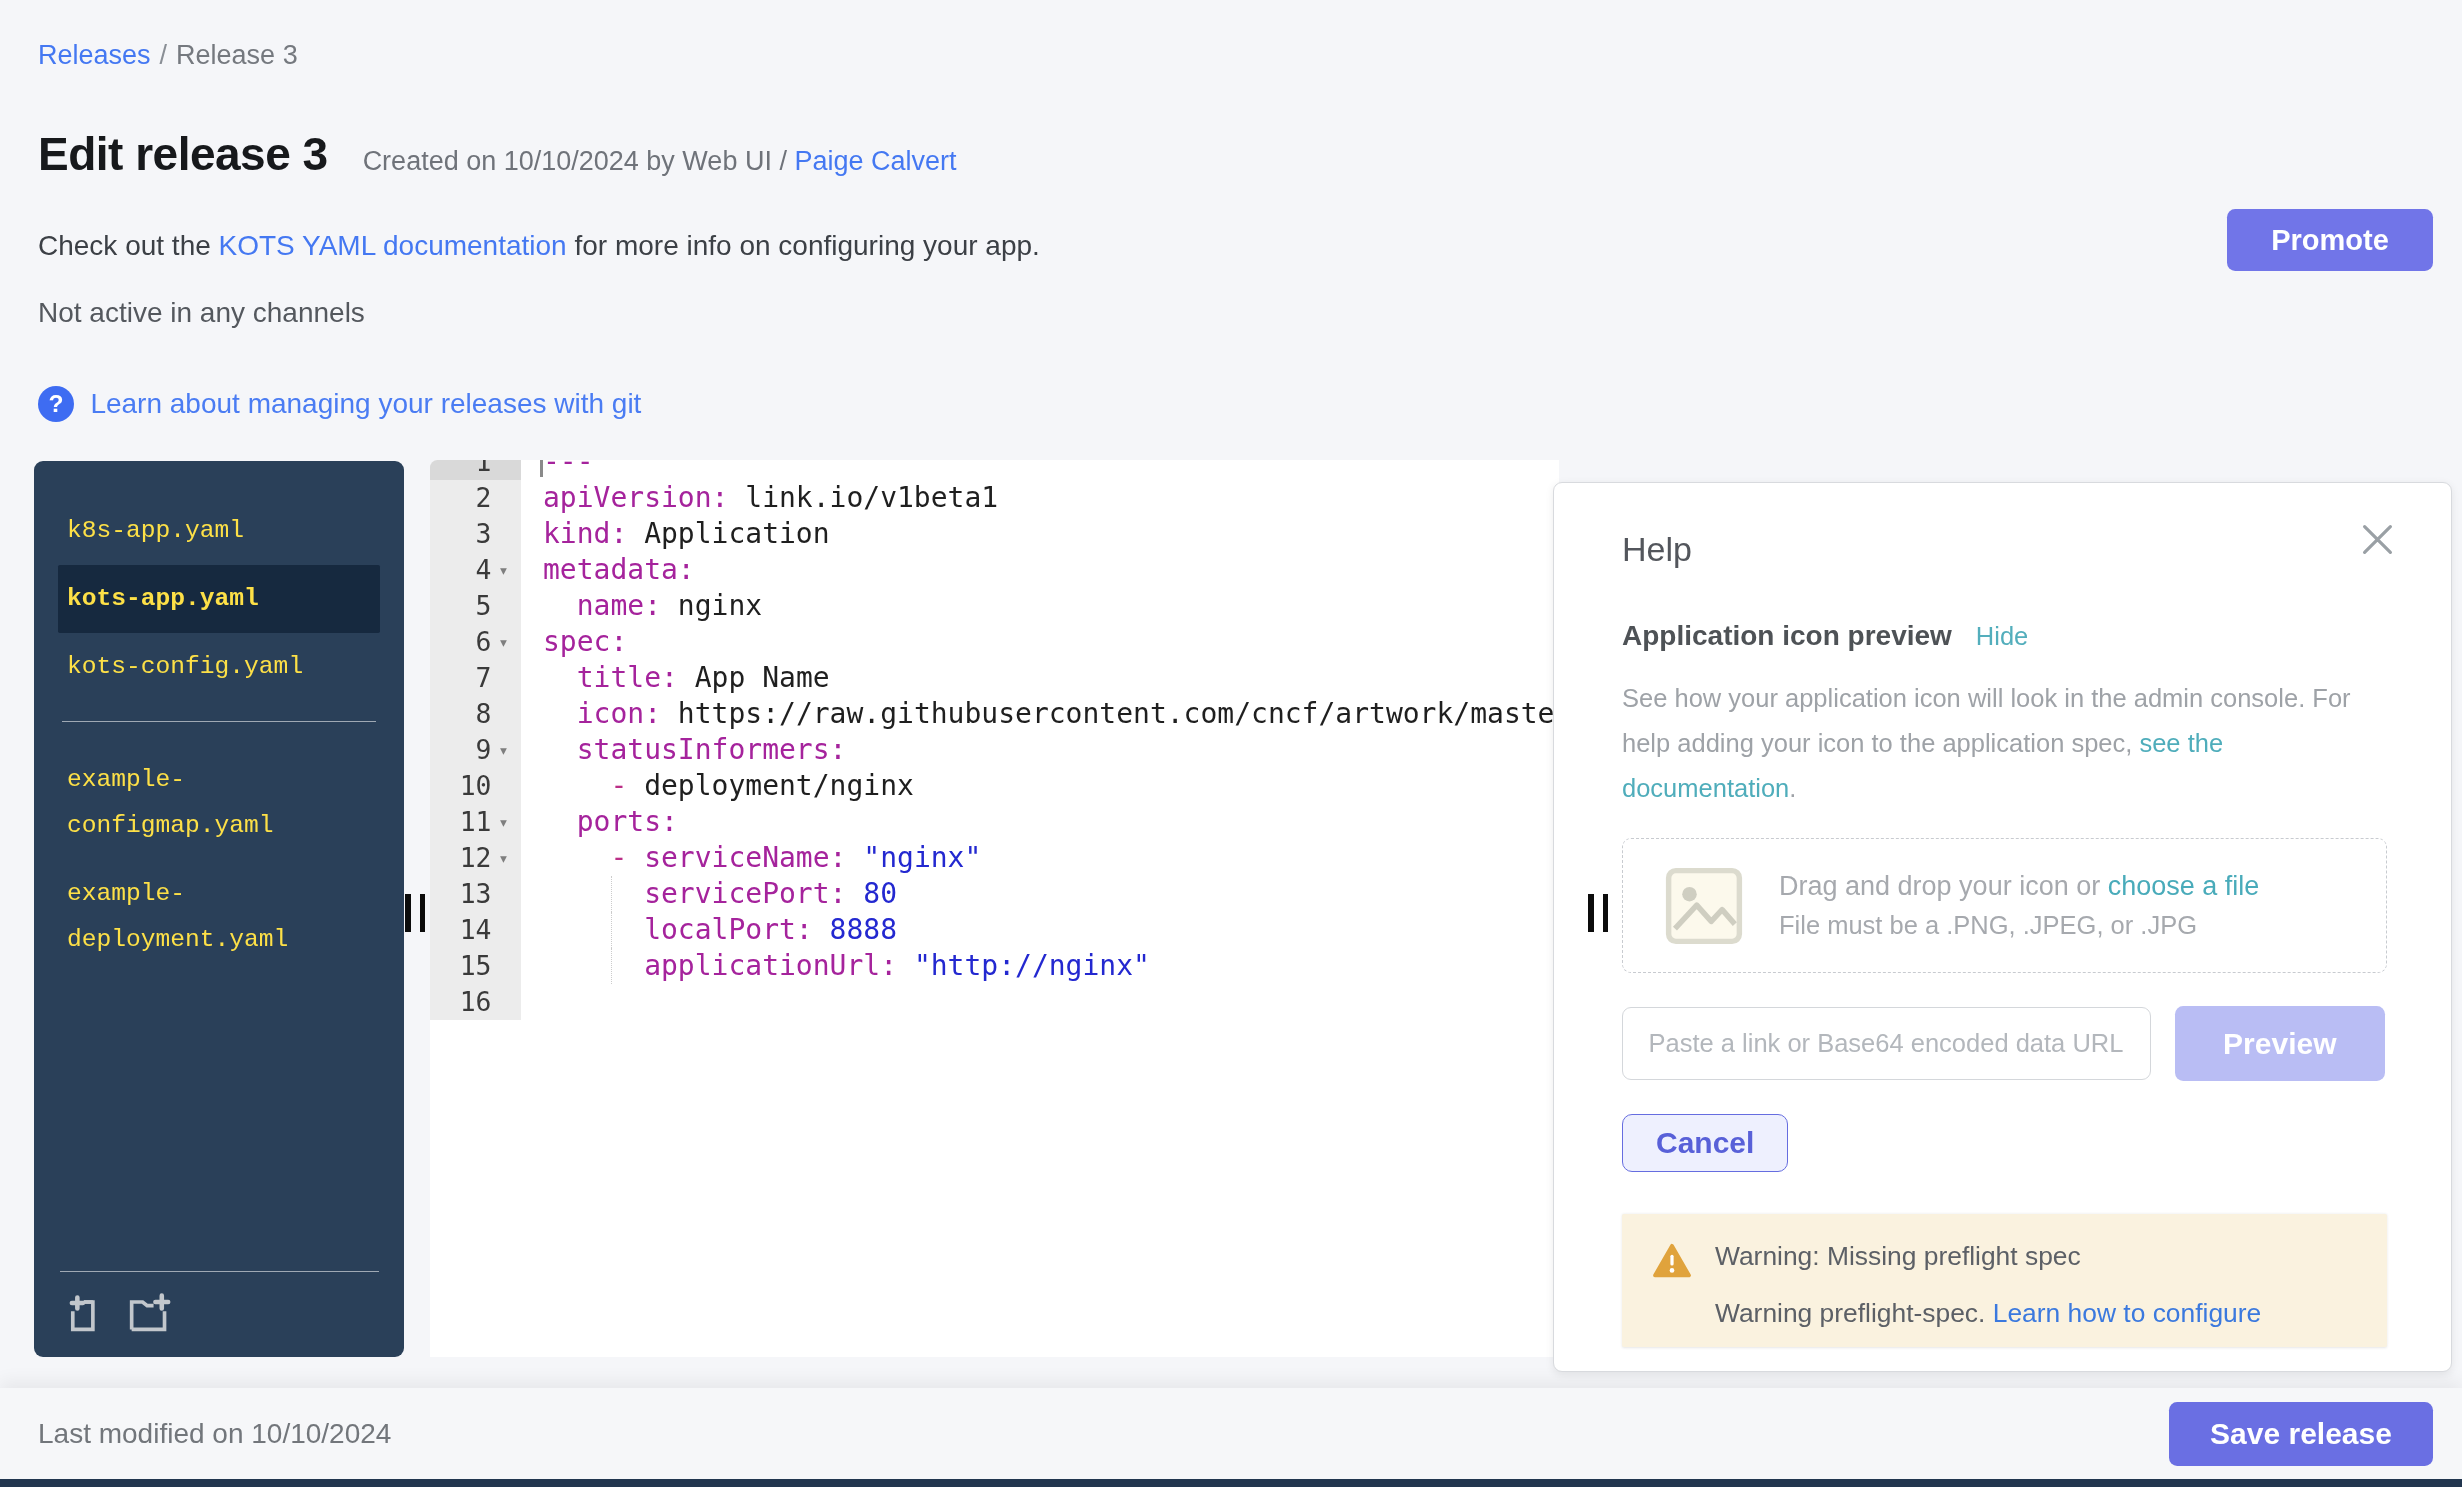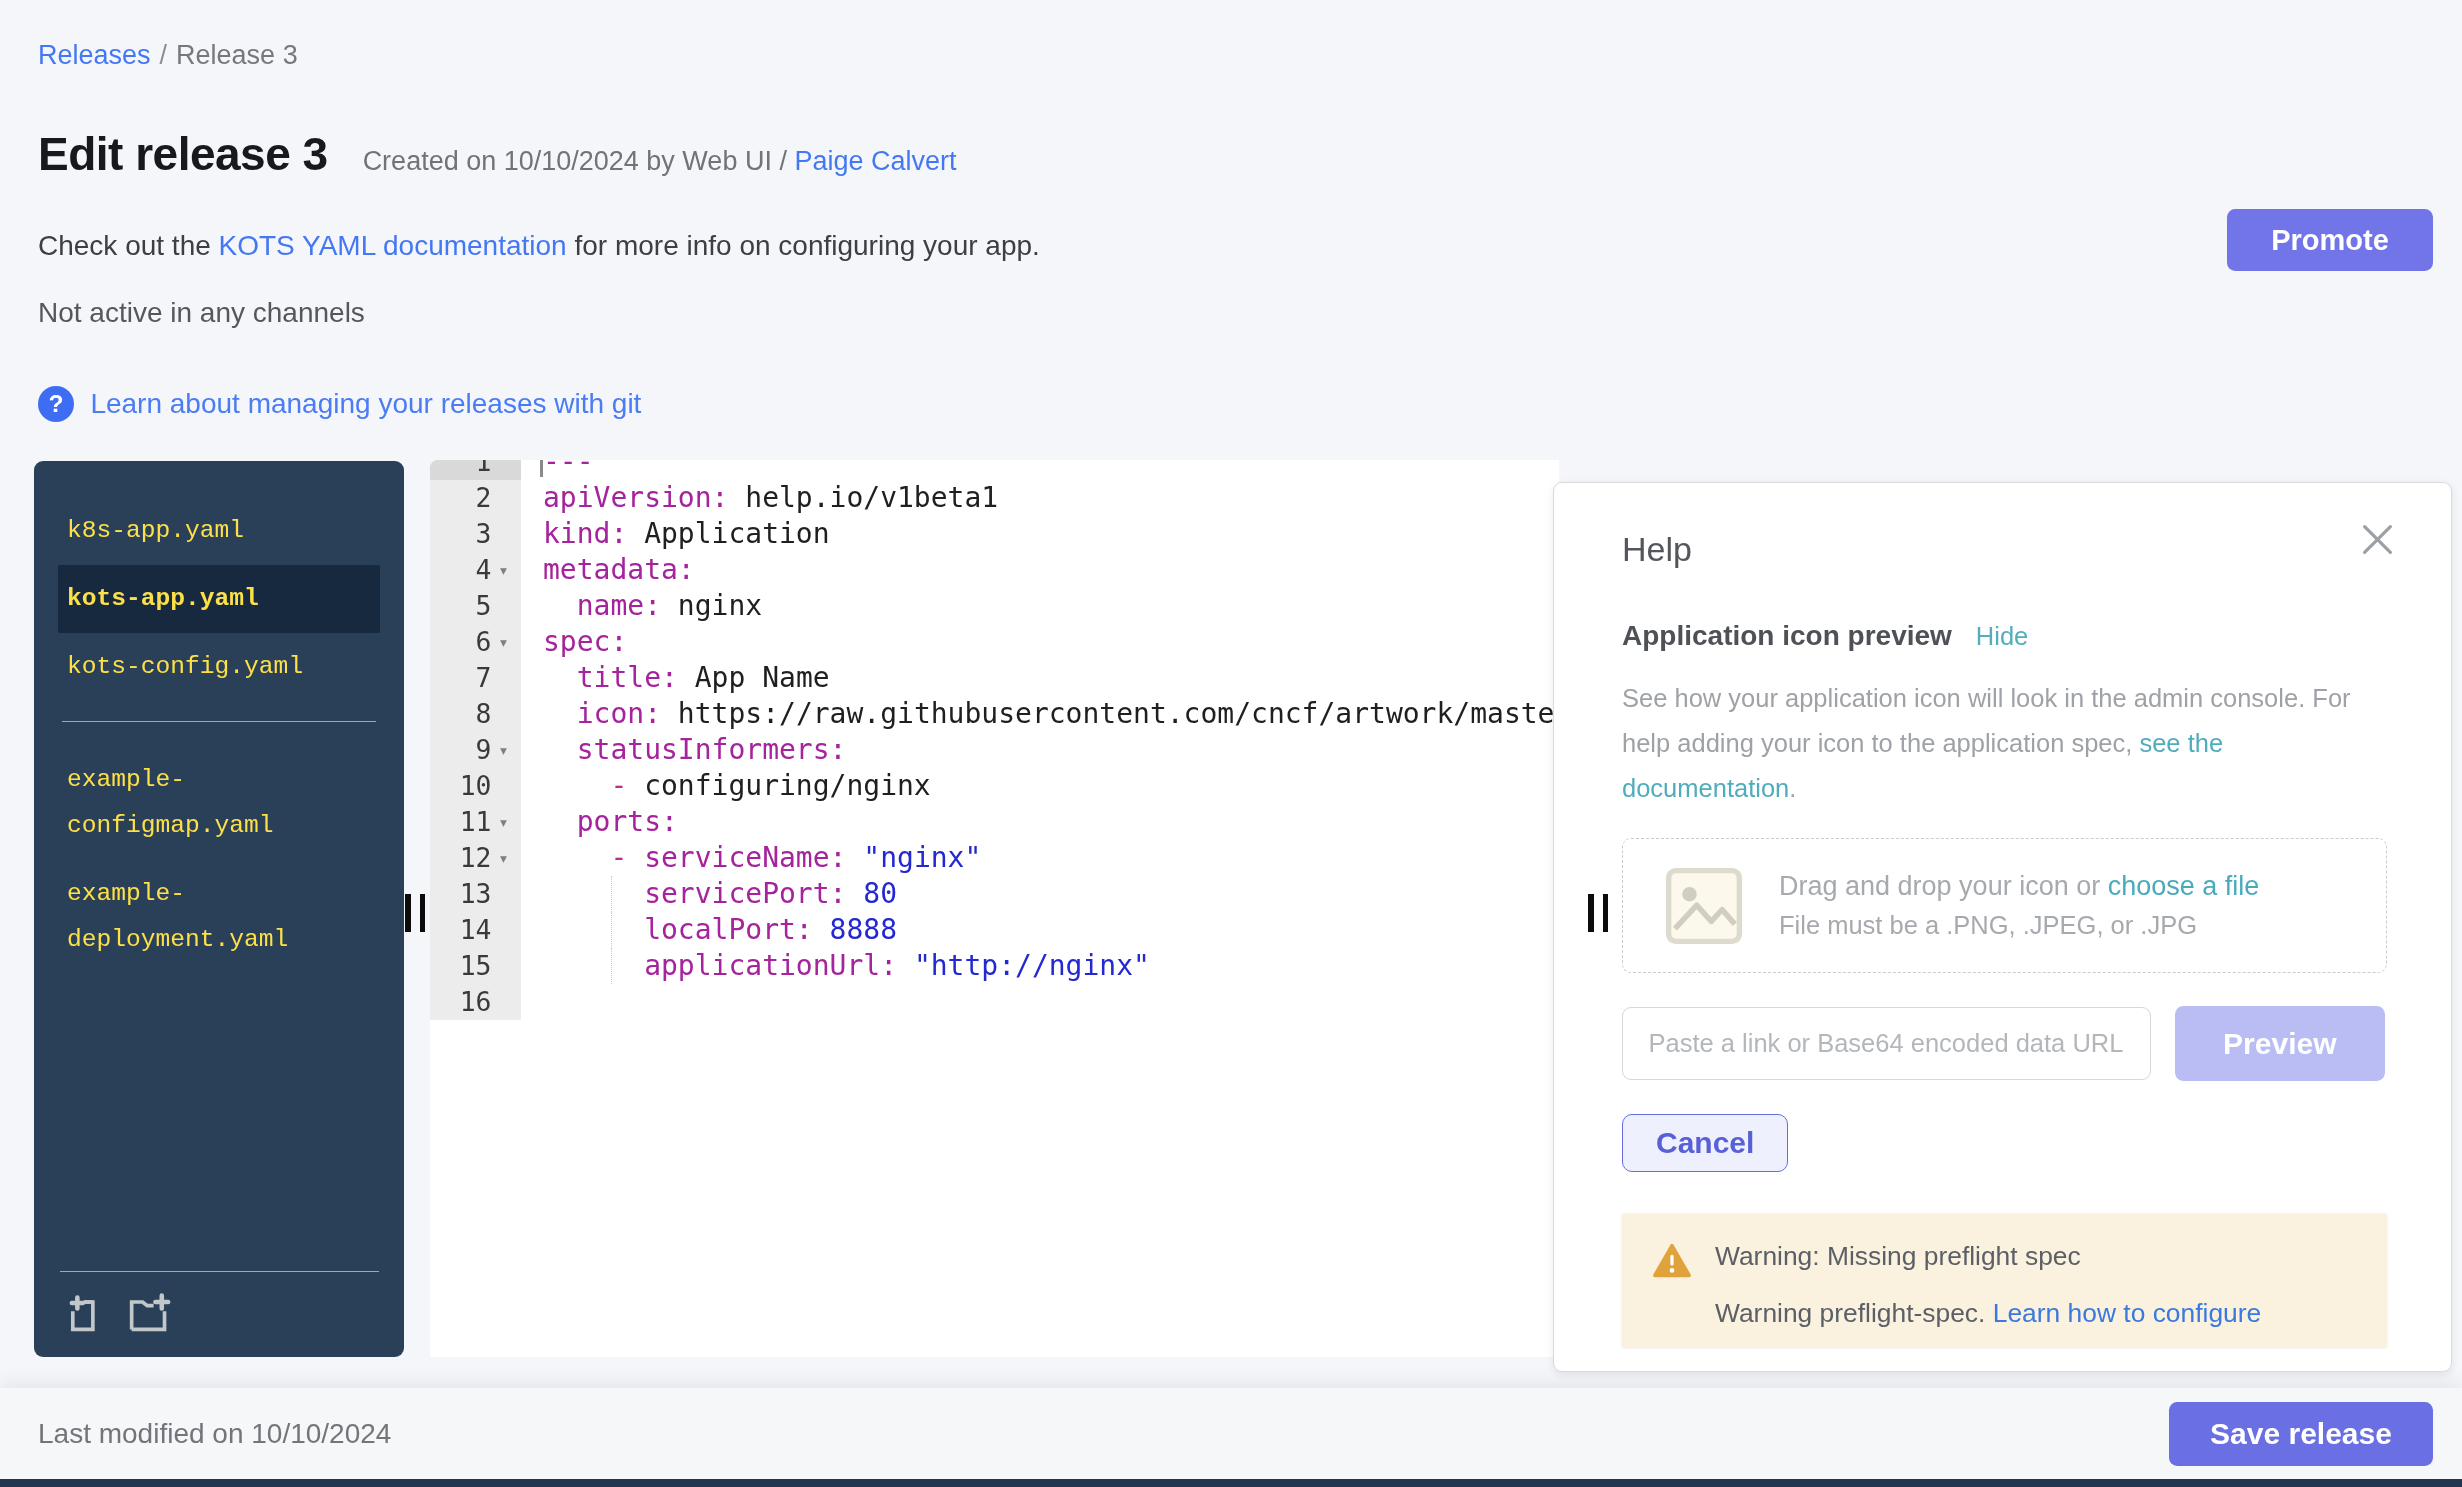--- a/index.html
+++ b/index.html
@@ -182,21 +182,21 @@
             <span class="no">1</span>
             <span class="arr"></span>
           </div>
           <div class="code"><span class="tok-k">---</span></div>
         </div>
         <div class="row">
           <div class="gut">
             <span class="no">2</span>
             <span class="arr"></span>
           </div>
-          <div class="code"><span class="tok-k">apiVersion:</span><span class="tok-p"> help.io/v1beta1</span></div>
+          <div class="code"><span class="tok-k">apiVersion:</span><span class="tok-p"> link.io/v1beta1</span></div>
         </div>
         <div class="row">
           <div class="gut">
             <span class="no">3</span>
             <span class="arr"></span>
           </div>
           <div class="code"><span class="tok-k">kind:</span><span class="tok-p"> Application</span></div>
         </div>
         <div class="row">
           <div class="gut">
@@ -238,21 +238,21 @@
             <span class="no">9</span>
             <span class="arr">▾</span>
           </div>
           <div class="code"><span class="tok-p">  </span><span class="tok-k">statusInformers:</span></div>
         </div>
         <div class="row">
           <div class="gut">
             <span class="no">10</span>
             <span class="arr"></span>
           </div>
-          <div class="code"><span class="tok-p">    </span><span class="tok-d">-</span><span class="tok-p"> configuring/nginx</span></div>
+          <div class="code"><span class="tok-p">    </span><span class="tok-d">-</span><span class="tok-p"> deployment/nginx</span></div>
         </div>
         <div class="row">
           <div class="gut">
             <span class="no">11</span>
             <span class="arr">▾</span>
           </div>
           <div class="code"><span class="tok-p">  </span><span class="tok-k">ports:</span></div>
         </div>
         <div class="row">
           <div class="gut">

